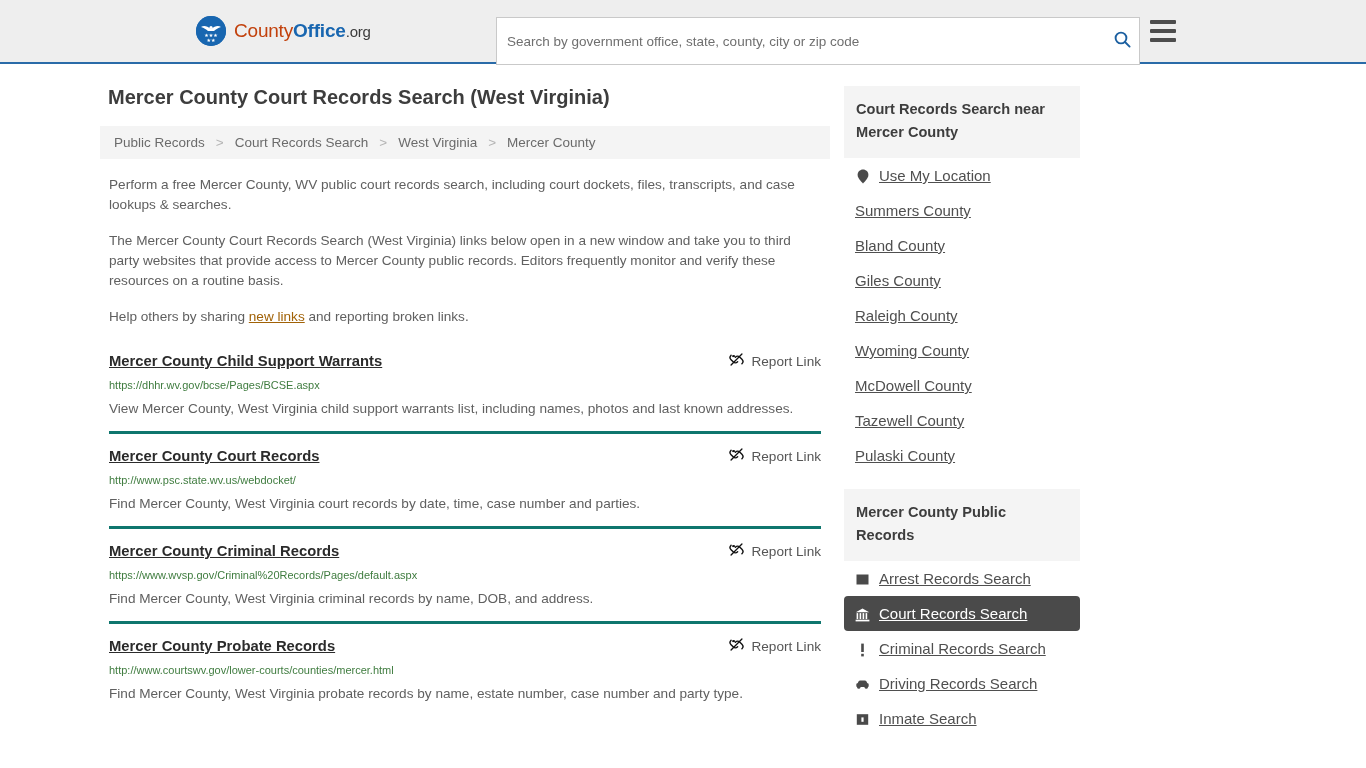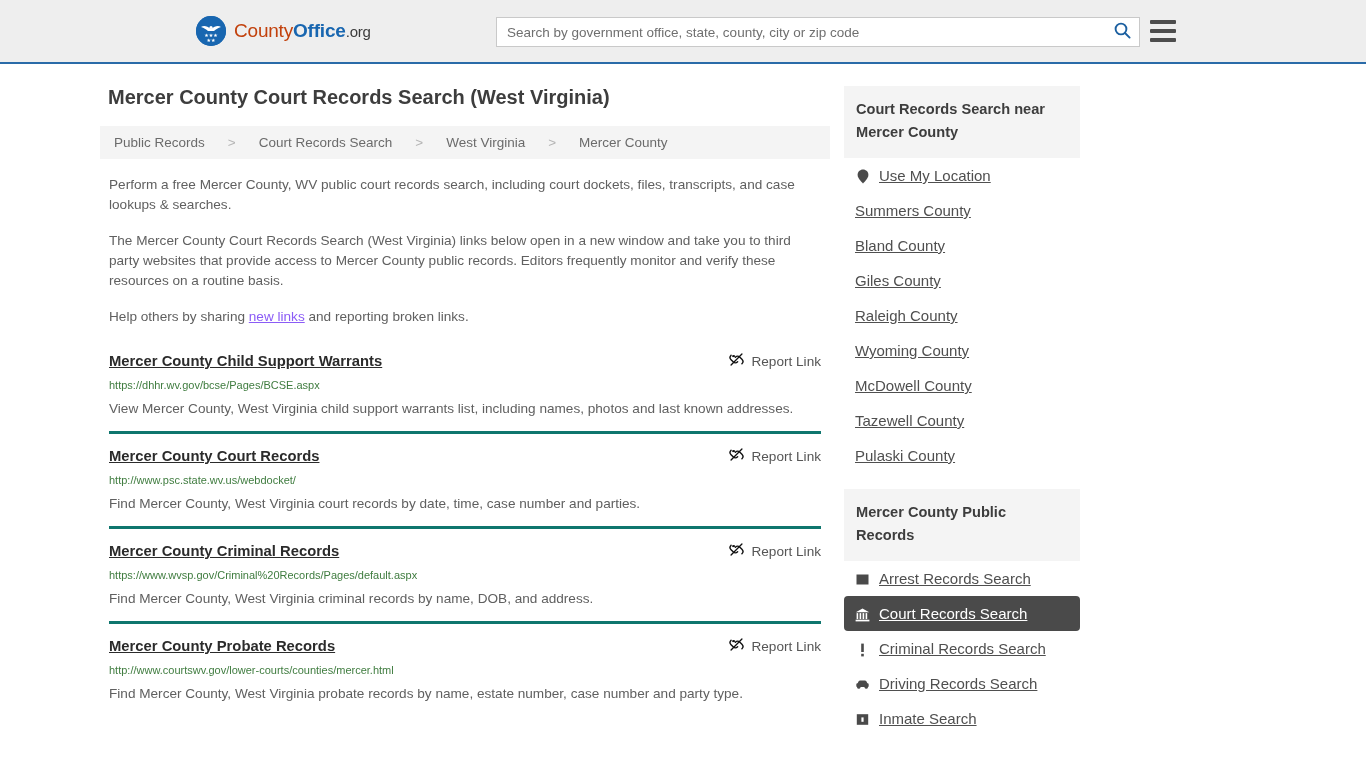--- a/index.html
+++ b/index.html
@@ -43,21 +43,21 @@
   }
   .logo-text .t1 { color: #c2410c; }
   .logo-text .t2 { color: #1866b0; font-weight: bold; }
   .logo-text .t3 { color: #3b3b3b; font-size: 15px; }
 
   .search-wrap {
     position: absolute;
     left: 496px;
     top: 17px;
     width: 644px;
-    height: 30px;
+    height: 48px;
     background: #ffffff;
     border: 1px solid #c9c9c9;
     display: flex;
     align-items: center;
   }
   .search-input {
     flex: 1;
     border: none;
     outline: none;
     height: 28px;
@@ -120,41 +120,41 @@
 
   
   .breadcrumb {
     background: #f4f4f4;
     padding: 9px 14px;
     font-size: 13.5px;
     color: #6b6b6b;
     display: flex;
     flex-wrap: wrap;
     align-items: center;
-    gap: 16px;
+    gap: 4px;
   }
   .breadcrumb a {
     color: #6b6b6b;
     text-decoration: none;
     cursor: pointer;
   }
   .crumb-sep { color: #b5b5b5; margin: 0 7px; }
 
   
   .intro {
     padding: 0 9px;
   }
   .intro p {
     font-size: 13.6px;
     line-height: 20px;
     color: #606060;
     margin: 16px 0 0 0;
   }
   .intro p a {
-    color: #8b5cf6;
+    color: #a16207;
     text-decoration: underline;
     cursor: pointer;
   }
 
   
   .results { margin-top: 24px; padding: 0 9px; }
   .result {
     border-bottom: 3px solid #0f766e;
     padding-bottom: 10px;
     margin-bottom: 12px;

